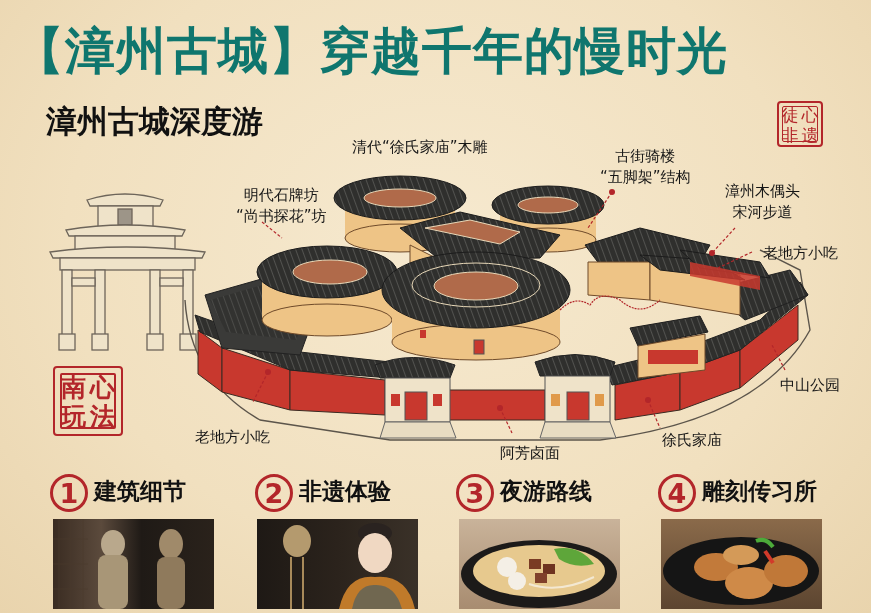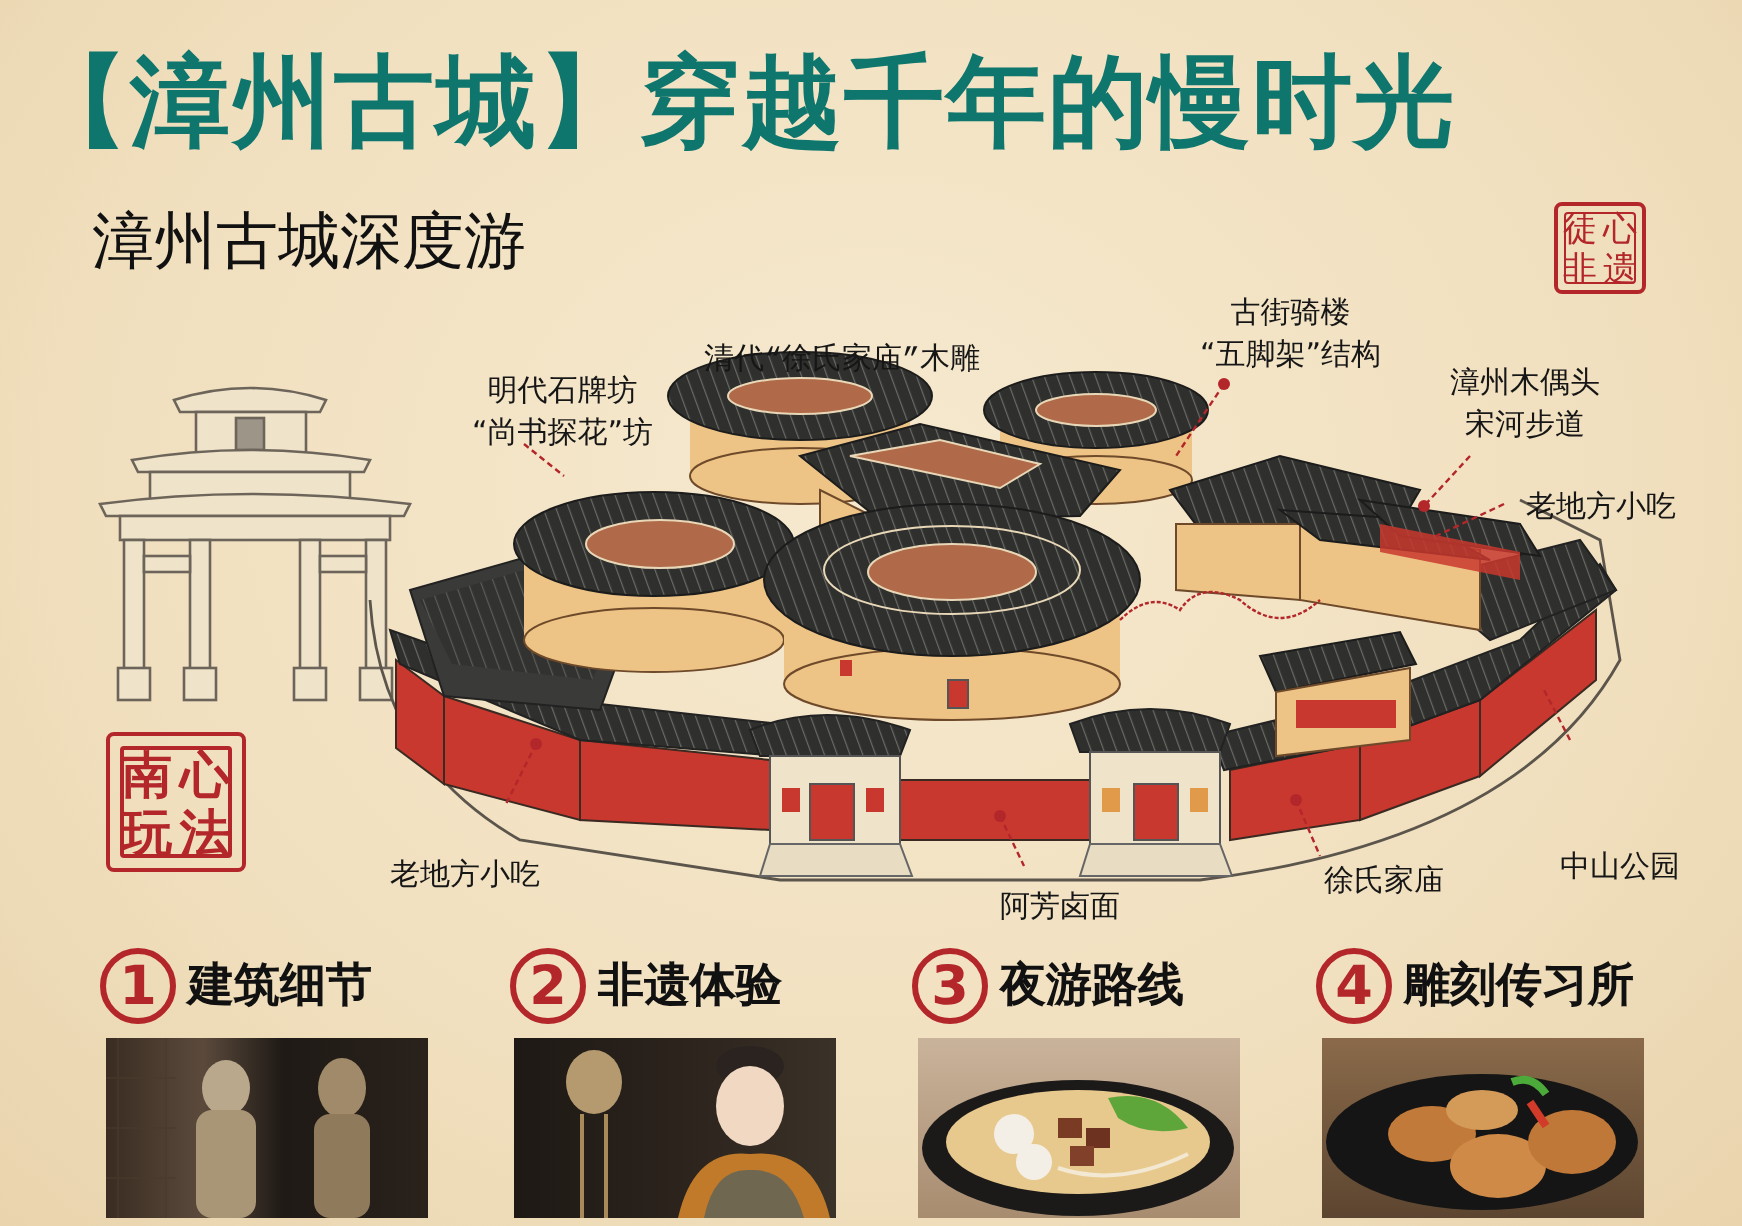--- a/index.html
+++ b/index.html
@@ -10,21 +10,21 @@
     color: #111;
     position: relative;
   }
   .title {
     position: absolute; left: 14px; top: 26px;
     font-size: 50px; font-weight: bold; letter-spacing: 1px; color: #0f766e;
     white-space: nowrap; line-height: 1;
   }
   .subtitle {
     position: absolute; left: 46px; top: 106px;
-    font-size: 31px; font-weight: normal; color: #111; line-height: 1;
+    font-size: 31px; font-weight: bold; color: #111; line-height: 1;
   }
   .seal {
     position: absolute; border: 2px solid #b3262a; border-radius: 4px;
     color: #b3262a; font-weight: bold; display: grid;
     grid-template-columns: 1fr 1fr; text-align: center;
   }
   .seal::after {
     content: ""; position: absolute; inset: 3px; border: 1px solid #b3262a; border-radius: 2px;
   }
   .seal-top { left: 777px; top: 101px; width: 46px; height: 46px; font-size: 17px; line-height: 20px; padding: 2px 1px; font-weight: normal; }
@@ -38,21 +38,21 @@
   .map { position: absolute; left: 0; top: 0; width: 871px; height: 613px; }
 
   .section-title {
     position: absolute; top: 474px; display: flex; align-items: center; gap: 6px;
   }
   .num {
     width: 38px; height: 38px; border: 3px solid #b3262a; border-radius: 50%;
     color: #b3262a; font-size: 27px; font-weight: bold;
     display: flex; align-items: center; justify-content: center; line-height: 1;
   }
-  .sec-label { font-size: 23px; font-weight: bold; color: #111; line-height: 1; }
+  .sec-label { font-size: 23px; font-weight: bold; color: #111; line-height: 1; font-family: Liberation Mono, monospace; }
 
   .photo {
     position: absolute; top: 519px; width: 161px; height: 90px; overflow: hidden;
   }
 </style>
 </head>
 <body>
 
 <div class="title">【漳州古城】穿越千年的慢时光</div>
 <div class="subtitle">漳州古城深度游</div>
@@ -199,39 +199,39 @@
   </g>
 </svg>
 
 <div class="seal seal-mid">
   <span>南</span>
   <span>心</span>
   <span>玩</span>
   <span>法</span>
 </div>
 
-<div class="label" style="left:352px;top:170px;font-family:Liberation Mono, monospace;">
+<div class="label" style="left:352px;top:137px;">
   <div>清代“徐氏家庙”木雕</div>
 </div>
 <div class="label" style="left:585px;top:146px;margin-left:15px;">
   <div>古街骑楼</div>
   <div>“五脚架”结构</div>
 </div>
 <div class="label" style="left:200px;top:185px;margin-left:36px;">
   <div>明代石牌坊</div>
   <div>“尚书探花”坊</div>
 </div>
 <div class="label" style="left:725px;top:181px;">
   <div>漳州木偶头</div>
   <div>宋河步道</div>
 </div>
 <div class="label" style="left:763px;top:243px;">
   <div>老地方小吃</div>
 </div>
-<div class="label" style="left:780px;top:375px;margin-top:48px;">
+<div class="label" style="left:780px;top:375px;">
   <div>中山公园</div>
 </div>
 <div class="label" style="left:195px;top:427px;">
   <div>老地方小吃</div>
 </div>
 <div class="label" style="left:500px;top:443px;">
   <div>阿芳卤面</div>
 </div>
 <div class="label" style="left:662px;top:430px;">
   <div>徐氏家庙</div>

